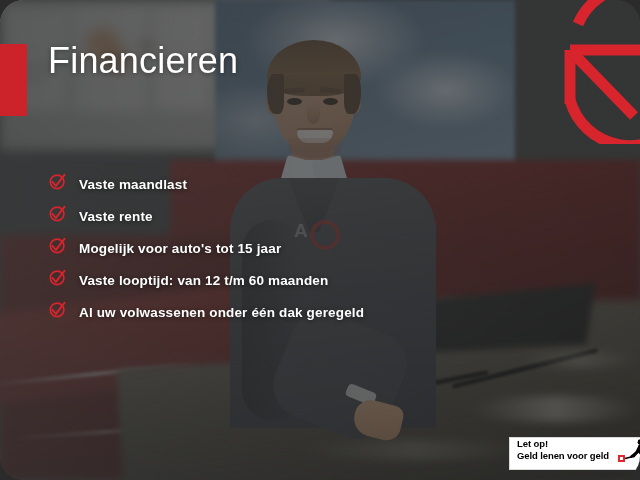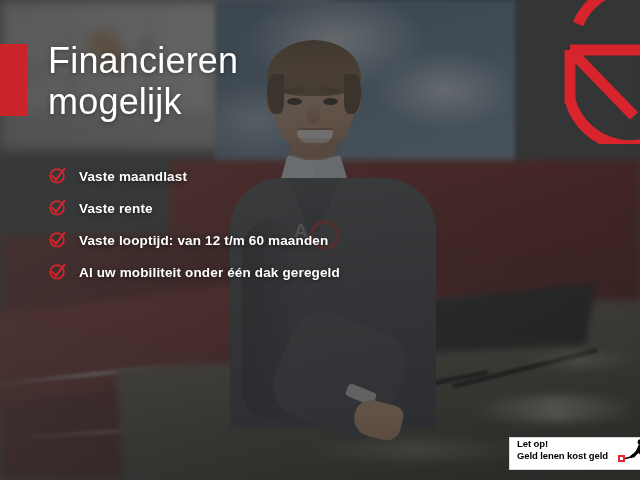--- a/index.html
+++ b/index.html
@@ -4,20 +4,21 @@
 <style>
   html,body{margin:0;padding:0;}
   body{
     width:640px;height:480px;
     font-family:"Liberation Sans",sans-serif;
     overflow:hidden;background:#2b2b2b;
   }
   #stage{
     position:relative;width:640px;height:480px;overflow:hidden;
     background:#4a4a48;
+    border-radius:24px;
   }
 
   
   .photo{position:absolute;inset:0;overflow:hidden;}
 
   
   .bg-showroom{
     position:absolute;left:0;top:0;width:330px;height:150px;
     background:
       linear-gradient(180deg,#d8d6d2 0%,#c9c7c3 45%,#b8b6b2 100%);
@@ -155,21 +156,21 @@
   .headline{
     position:absolute;left:48px;top:40px;width:330px;
     color:#ffffff;font-size:36px;line-height:41px;font-weight:300;
     letter-spacing:.2px;
     text-shadow:0 1px 5px rgba(0,0,0,.40);
   }
   .headline div{white-space:nowrap;}
 
   .bullets{position:absolute;left:48px;top:160px;width:560px;}
   .bullet{
-    position:relative;height:32px;display:flex;align-items:center;
+    position:relative;height:32px;display:flex;align-items:flex-end;
   }
   .check{width:19px;height:19px;flex:0 0 19px;margin-right:12px;position:relative;top:-1px;}
   .bullet-label{
     color:#ffffff;font-size:13.5px;font-weight:700;letter-spacing:.15px;
     text-shadow:0 1px 4px rgba(0,0,0,.55);white-space:nowrap;
   }
 
   
   .afm{
     position:absolute;left:509px;top:437px;width:141px;height:31px;
@@ -262,21 +263,20 @@
   <svg class="brand-arc" viewBox="0 0 150 150">
     <path d="M22 30 A62 62 0 0 1 132 22" fill="none" stroke="#d8242c" stroke-width="11"></path>
     <path d="M14 106 A62 62 0 0 0 124 126" fill="none" stroke="#d8242c" stroke-width="11"></path>
     <path d="M14 56 L14 110" fill="none" stroke="#d8242c" stroke-width="11"></path>
     <path d="M14 56 L84 56" fill="none" stroke="#d8242c" stroke-width="11"></path>
     <path d="M14 56 L78 122" fill="none" stroke="#d8242c" stroke-width="11"></path>
   </svg>
 
   <div class="headline">
     <div>Financieren</div>
-    <div>mogelijk</div>
   </div>
 
   <div class="bullets">
 
     <div class="bullet">
       <svg class="check" viewBox="0 0 24 24">
         <circle cx="11.5" cy="12.5" r="8.6" fill="none" stroke="#d8242c" stroke-width="2.1"></circle>
         <path d="M5.5 12.6 L10 17.6 L21 3.4" fill="none" stroke="#d8242c" stroke-width="2.4" stroke-linecap="round" stroke-linejoin="round"></path>
       </svg>
       <div class="bullet-label">Vaste maandlast</div>
@@ -284,45 +284,52 @@
 
     <div class="bullet">
       <svg class="check" viewBox="0 0 24 24">
         <circle cx="11.5" cy="12.5" r="8.6" fill="none" stroke="#d8242c" stroke-width="2.1"></circle>
         <path d="M5.5 12.6 L10 17.6 L21 3.4" fill="none" stroke="#d8242c" stroke-width="2.4" stroke-linecap="round" stroke-linejoin="round"></path>
       </svg>
       <div class="bullet-label">Vaste rente</div>
     </div>
 
 
+    <div class="bullet">
+      <svg class="check" viewBox="0 0 24 24">
+        <circle cx="11.5" cy="12.5" r="8.6" fill="none" stroke="#d8242c" stroke-width="2.1"></circle>
+        <path d="M5.5 12.6 L10 17.6 L21 3.4" fill="none" stroke="#d8242c" stroke-width="2.4" stroke-linecap="round" stroke-linejoin="round"></path>
+      </svg>
+      <div class="bullet-label">Mogelijk voor auto's tot 15 jaar</div>
+    </div>
 
     <div class="bullet">
       <svg class="check" viewBox="0 0 24 24">
         <circle cx="11.5" cy="12.5" r="8.6" fill="none" stroke="#d8242c" stroke-width="2.1"></circle>
         <path d="M5.5 12.6 L10 17.6 L21 3.4" fill="none" stroke="#d8242c" stroke-width="2.4" stroke-linecap="round" stroke-linejoin="round"></path>
       </svg>
       <div class="bullet-label">Vaste looptijd: van 12 t/m 60 maanden</div>
     </div>
 
 
 
     <div class="bullet">
       <svg class="check" viewBox="0 0 24 24">
         <circle cx="11.5" cy="12.5" r="8.6" fill="none" stroke="#d8242c" stroke-width="2.1"></circle>
         <path d="M5.5 12.6 L10 17.6 L21 3.4" fill="none" stroke="#d8242c" stroke-width="2.4" stroke-linecap="round" stroke-linejoin="round"></path>
       </svg>
-      <div class="bullet-label">Al uw mobiliteit onder één dak geregeld</div>
+      <div class="bullet-label">Al uw volwassenen onder één dak geregeld</div>
     </div>
 
   </div>
 
   <div class="afm">
     <div class="afm-text">
       <span>Let op!</span>
-      <span>Geld lenen kost geld</span>
+      <span>Geld lenen voor geld</span>
     </div>
     <svg class="afm-ico" viewBox="0 0 34 29">
       <rect x="1" y="17" width="7" height="7" fill="#e3262d"></rect>
       <rect x="3" y="19" width="3" height="3" fill="#ffffff"></rect>
       <path d="M8 20.5 L14 19" stroke="#000" stroke-width="1.3"></path>
       <circle cx="23.5" cy="4.2" r="2.9" fill="#000"></circle>
       <path d="M23 8 L20 14 L16.5 18" stroke="#000" stroke-width="3" stroke-linecap="round" fill="none"></path>
       <path d="M21.5 12.5 L25.5 17 L25.5 24" stroke="#000" stroke-width="3" stroke-linecap="round" fill="none"></path>
       <path d="M20.5 14 L14.5 18.6" stroke="#000" stroke-width="2.6" stroke-linecap="round" fill="none"></path>
       <path d="M22.5 8.4 L28 11.5" stroke="#000" stroke-width="2.6" stroke-linecap="round" fill="none"></path>

